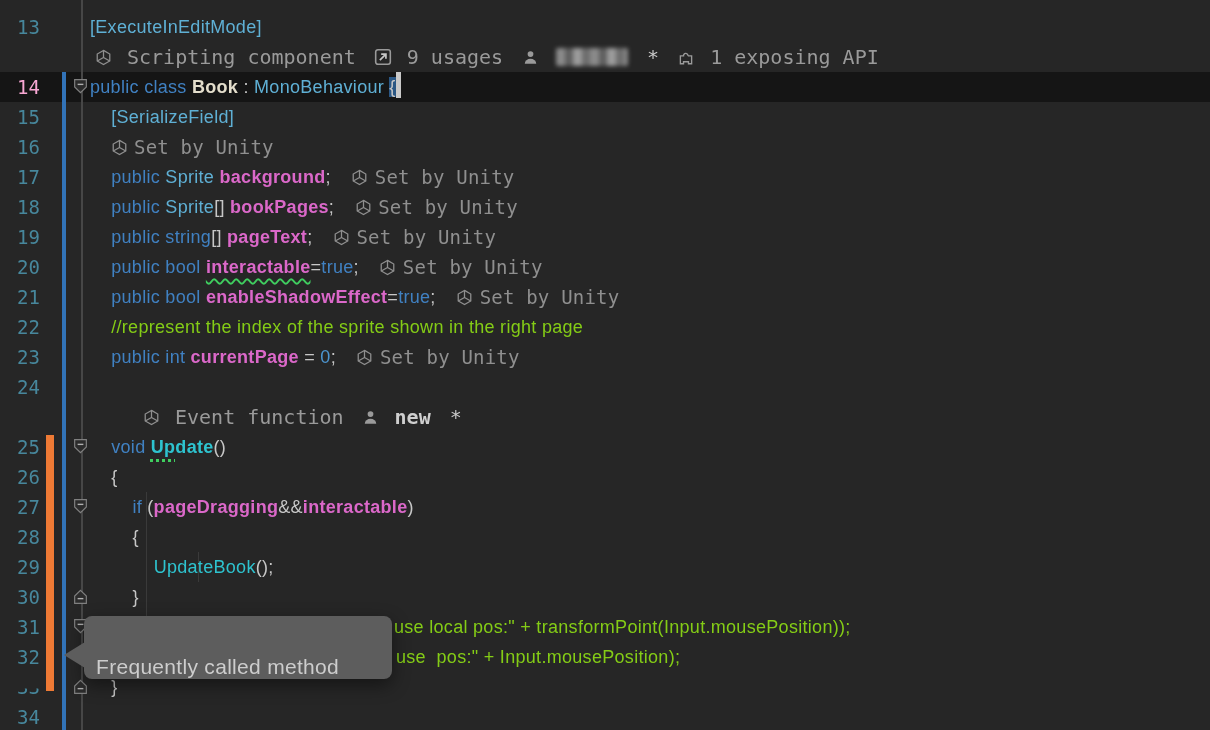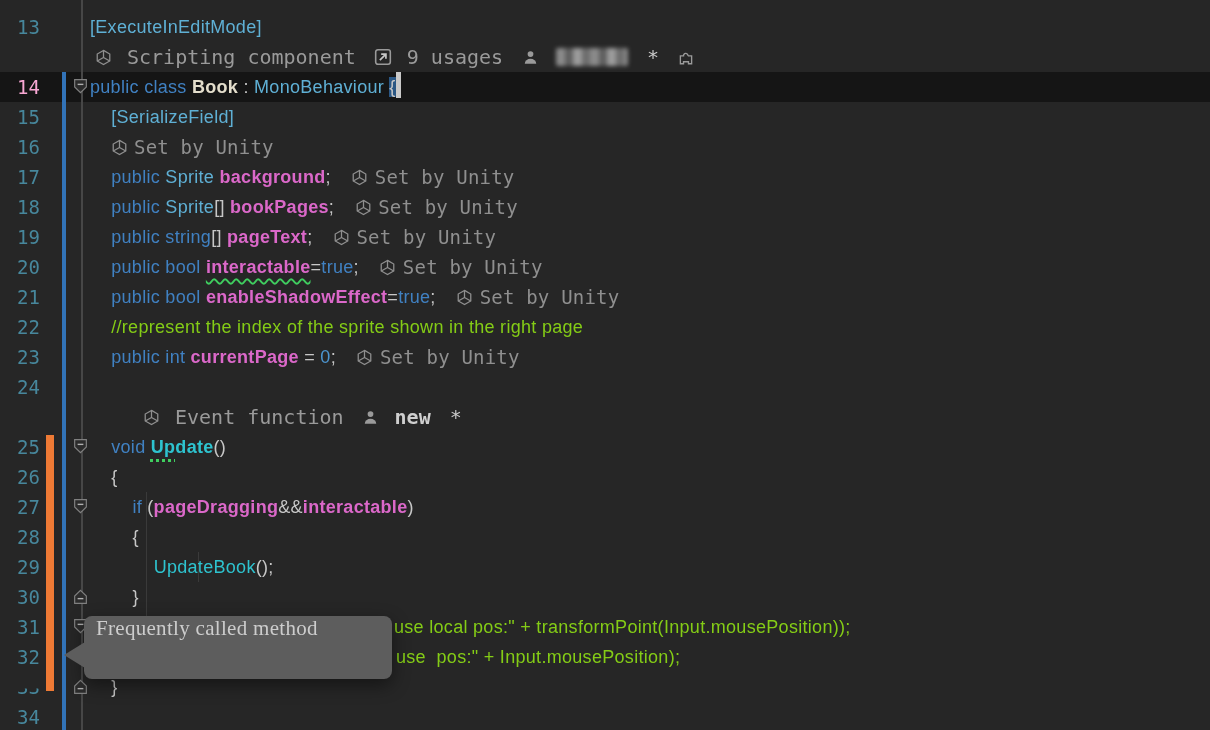--- a/index.html
+++ b/index.html
@@ -35,22 +35,22 @@
   .hint-items{flex:none;display:inline-flex;align-items:center;gap:18px;font-size:20px;color:#9A9A9A;}
   .hint-item{display:inline-flex;align-items:center;gap:15px;}
   .hint-item .b{color:#CFCFCF;font-weight:bold;}
   .hint-item .star{color:#C9C9C9;margin-left:4px;}
   .blurblock{display:inline-block;width:72px;height:18px;border-radius:2px;margin-left:2px;
     background:repeating-linear-gradient(90deg,#8a8a8a 0 9px,#5f5f5f 9px 17px,#9b9b9b 17px 26px,#6d6d6d 26px 34px);
     filter:blur(2px);}
   .icon{display:inline-flex;width:18px;height:18px;align-items:center;justify-content:center;}
   
   #tooltip{position:absolute;left:84px;top:616px;width:308px;height:63px;background:#5D5D5D;
-    border-radius:8px;z-index:10;display:flex;align-items:flex-start;padding-left:12px;box-sizing:border-box;
-    font-family:Liberation Serif, serif;font-size:21px;color:#CDCDCD;letter-spacing:.3px;
+    border-radius:8px;z-index:10;display:flex;align-items:flex-end;padding-left:12px;box-sizing:border-box;
+    font-family:Liberation Sans, sans-serif;font-size:21px;color:#CDCDCD;letter-spacing:.3px;
     box-shadow:0 6px 18px rgba(0,0,0,.45);}
   #tooltip .tail{position:absolute;left:-20px;top:26px;width:0;height:0;
     border-top:13px solid transparent;border-bottom:13px solid transparent;border-right:21px solid #5D5D5D;}
 </style>
 </head>
 <body>
 
 <div id="screen">
     <div class="caret-row-bg" style="top: 72px;"></div>
   <div class="fold-line"></div>
@@ -93,20 +93,21 @@
             </span>
             <span class="blurblock"></span>
             <span class="star">*</span>
           </span>
           <span class="hint-item">
             <span class="icon">
               <svg width="18" height="18" viewBox="0 0 16 16" fill="none" stroke="#9a9a9a" stroke-width="1.2">
                 <path d="M3 7 H5.8 A2 2 0 1 1 9.8 6.6 L10.2 7 H13 V14 H10.2 V12.2 H5.8 V14 H3 Z"></path>
               </svg>
             </span>
+            <span>1 exposing API</span>
           </span>
         </span>
       </div>
       <div class="row">
         <span class="ln cur"><span>14</span></span>
         <span class="gut">
           <span class="fold-marker"><svg width="17" height="17" viewBox="0 0 16 16">
               <path d="M2.5 1.5 H13.5 V8.5 L8 13.8 L2.5 8.5 Z" fill="#2c2c2c" stroke="#808080" stroke-width="1.1"></path>
               <path d="M5.3 6 H10.7" stroke="#b0b0b0" stroke-width="1.3"></path>
             </svg></span>

